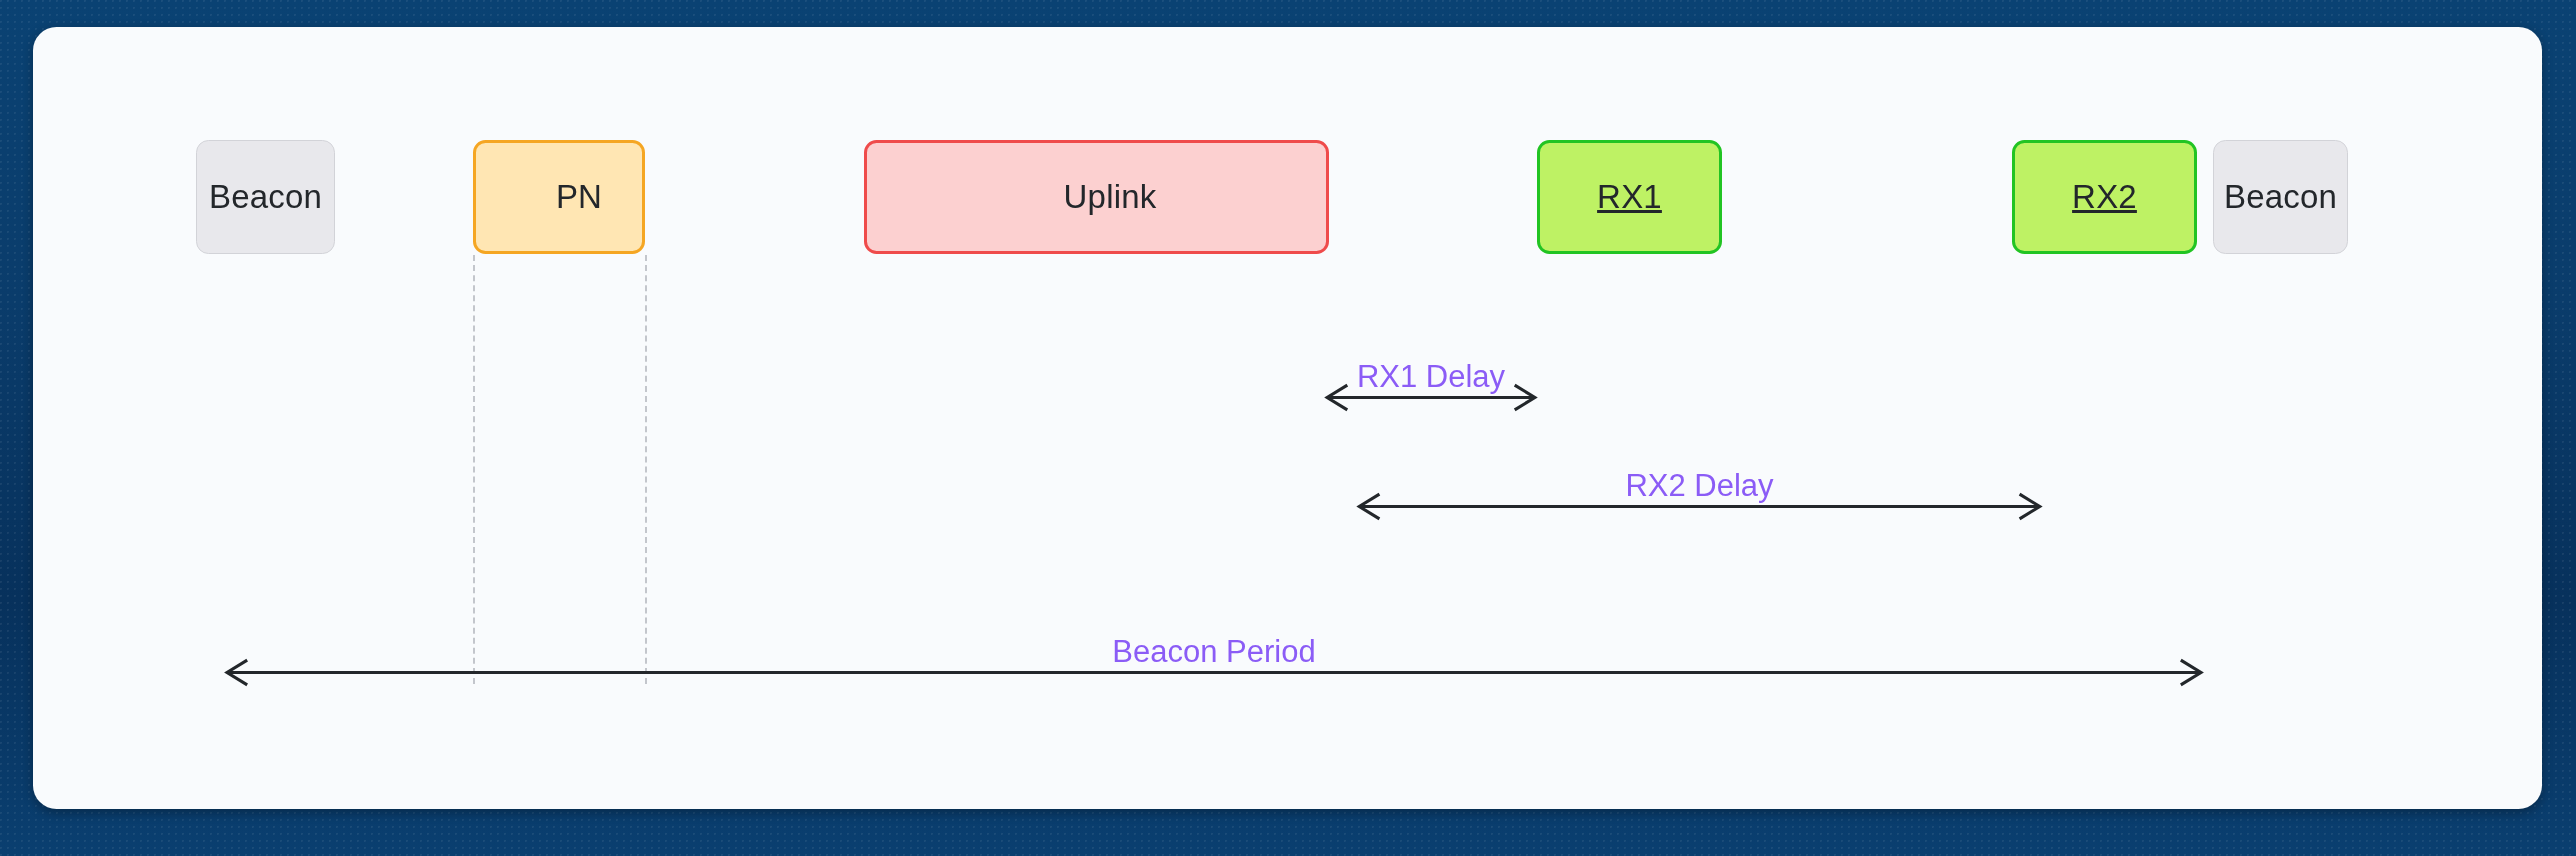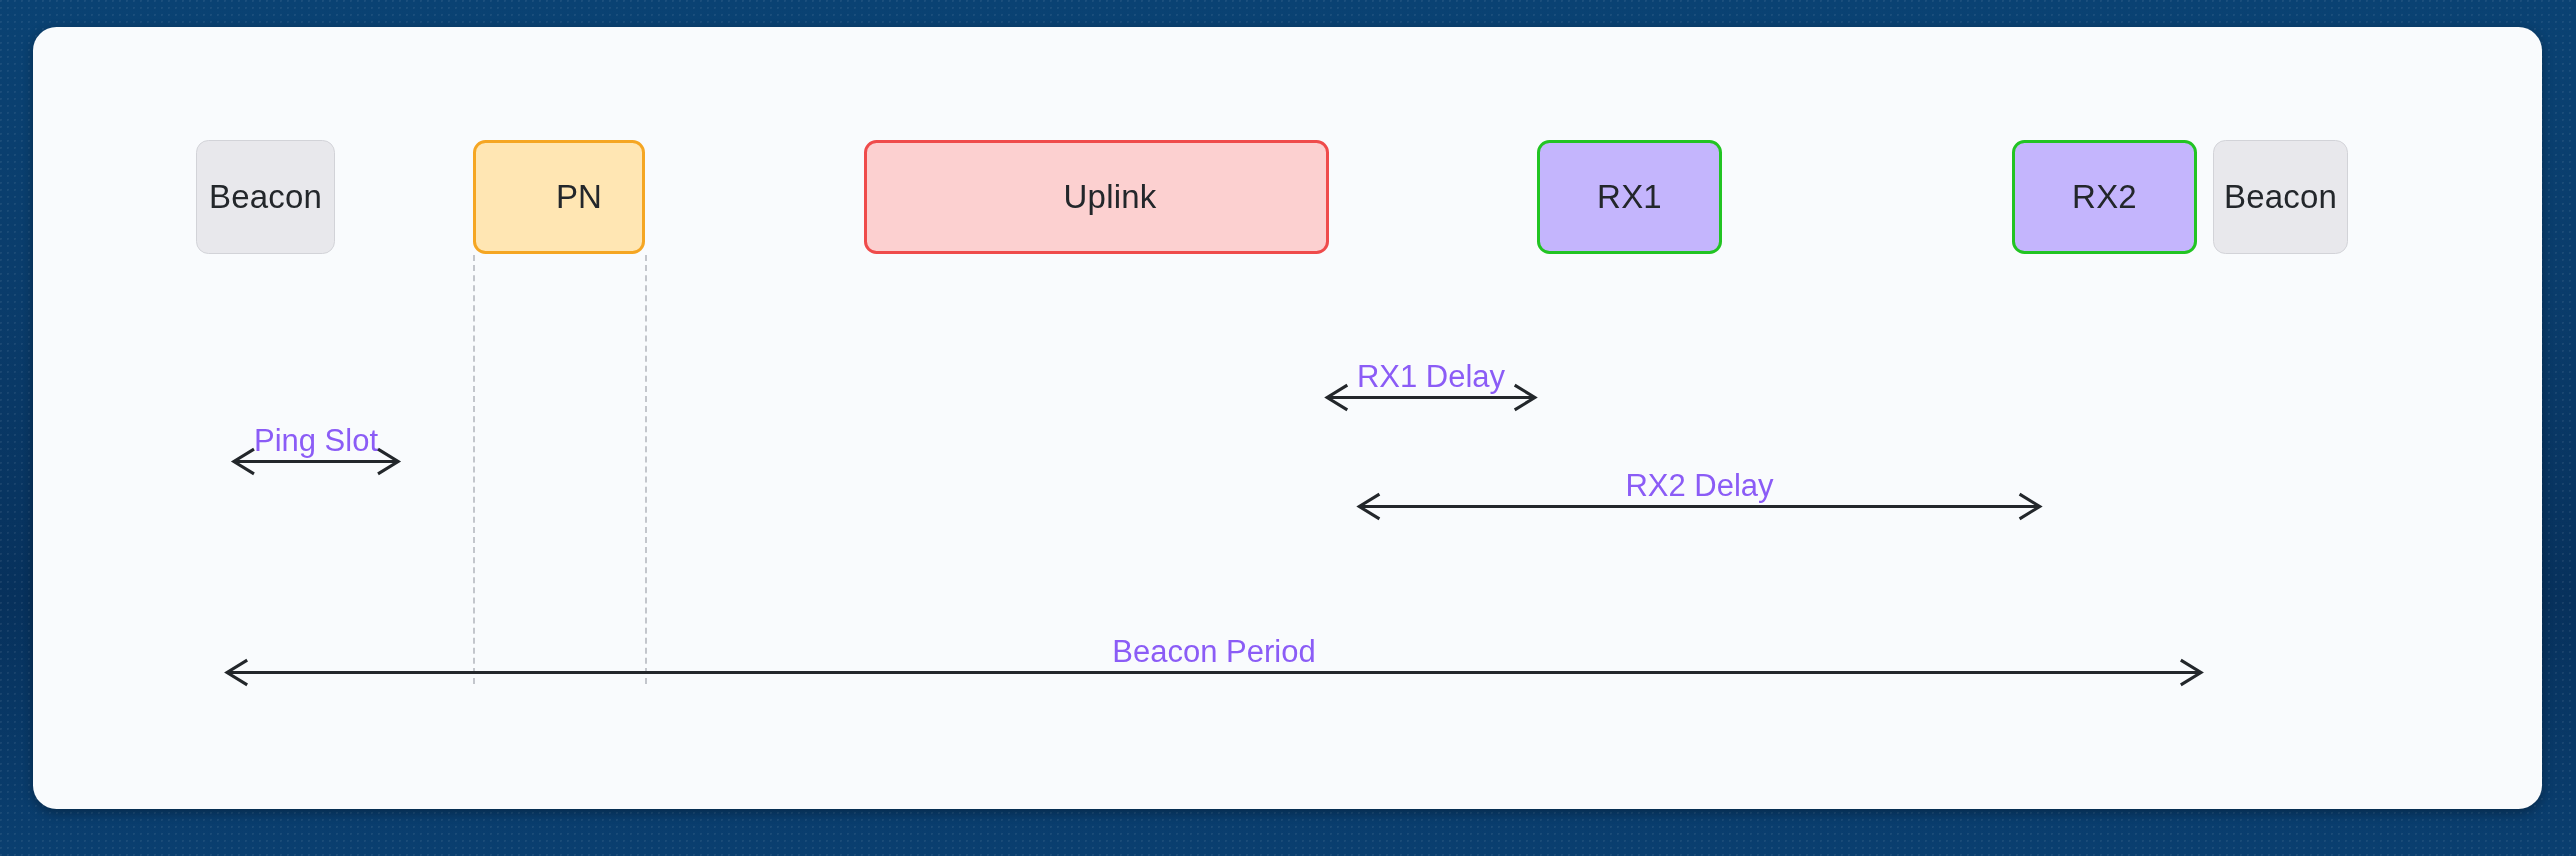--- a/index.html
+++ b/index.html
@@ -28,21 +28,21 @@
     border-radius:12.5px;
     display:flex;align-items:center;justify-content:center;
     font-size:33px;
     color:#23272b;
     letter-spacing:0.2px;
     line-height:1;
   }
   .blk.gray{ background:#e8e8ec; border:1.6px solid #d2d3d8; }
   .blk.amber{ background:#ffe6b3; border:3.1px solid #f5a623; }
   .blk.pink{  background:#fcd0d0; border:3.1px solid #ef4b4b;padding-left:27px; }
-  .blk.green{ background:#c4b5fd; border:3.1px solid #22c423; }
+  .blk.green{ background:#bef264; border:3.1px solid #22c423;text-decoration:underline; }
 
   .guide{
     position:absolute;
     width:0;
     border-left:2.3px dashed #c3c6cc;
   }
   .annot{ position:absolute; }
   .annot .lbl{
     position:absolute;
     left:50%;
@@ -81,28 +81,20 @@
     </div>
 
     <div class="blk green" style="left:1979px;top:113px;width:185px;height:114px;justify-content:center;">
       <span>RX2</span>
     </div>
 
     <div class="blk gray" style="left:2180px;top:113px;width:135px;height:114px;">
       <span>Beacon</span>
     </div>
 
-    <div class="annot" style="left:197px;top:380px;width:172px;height:70px;">
-      <span class="lbl">Ping Slot</span>
-      <svg width="172" height="31" viewBox="0 0 220 40">
-        <line x1="4" y1="20" x2="216" y2="20" stroke="#23272b" stroke-width="4"></line>
-        <polyline points="30,4 4,20 30,36" fill="none" stroke="#23272b" stroke-width="4"></polyline>
-        <polyline points="190,4 216,20 190,36" fill="none" stroke="#23272b" stroke-width="4"></polyline>
-      </svg>
-    </div>
 
     <div class="annot" style="left:1290px;top:316px;width:216px;height:70px;">
       <span class="lbl">RX1 Delay</span>
       <svg width="216" height="31" viewBox="0 0 276 40">
         <line x1="4" y1="20" x2="272" y2="20" stroke="#23272b" stroke-width="4"></line>
         <polyline points="30,4 4,20 30,36" fill="none" stroke="#23272b" stroke-width="4"></polyline>
         <polyline points="246,4 272,20 246,36" fill="none" stroke="#23272b" stroke-width="4"></polyline>
       </svg>
     </div>
 

